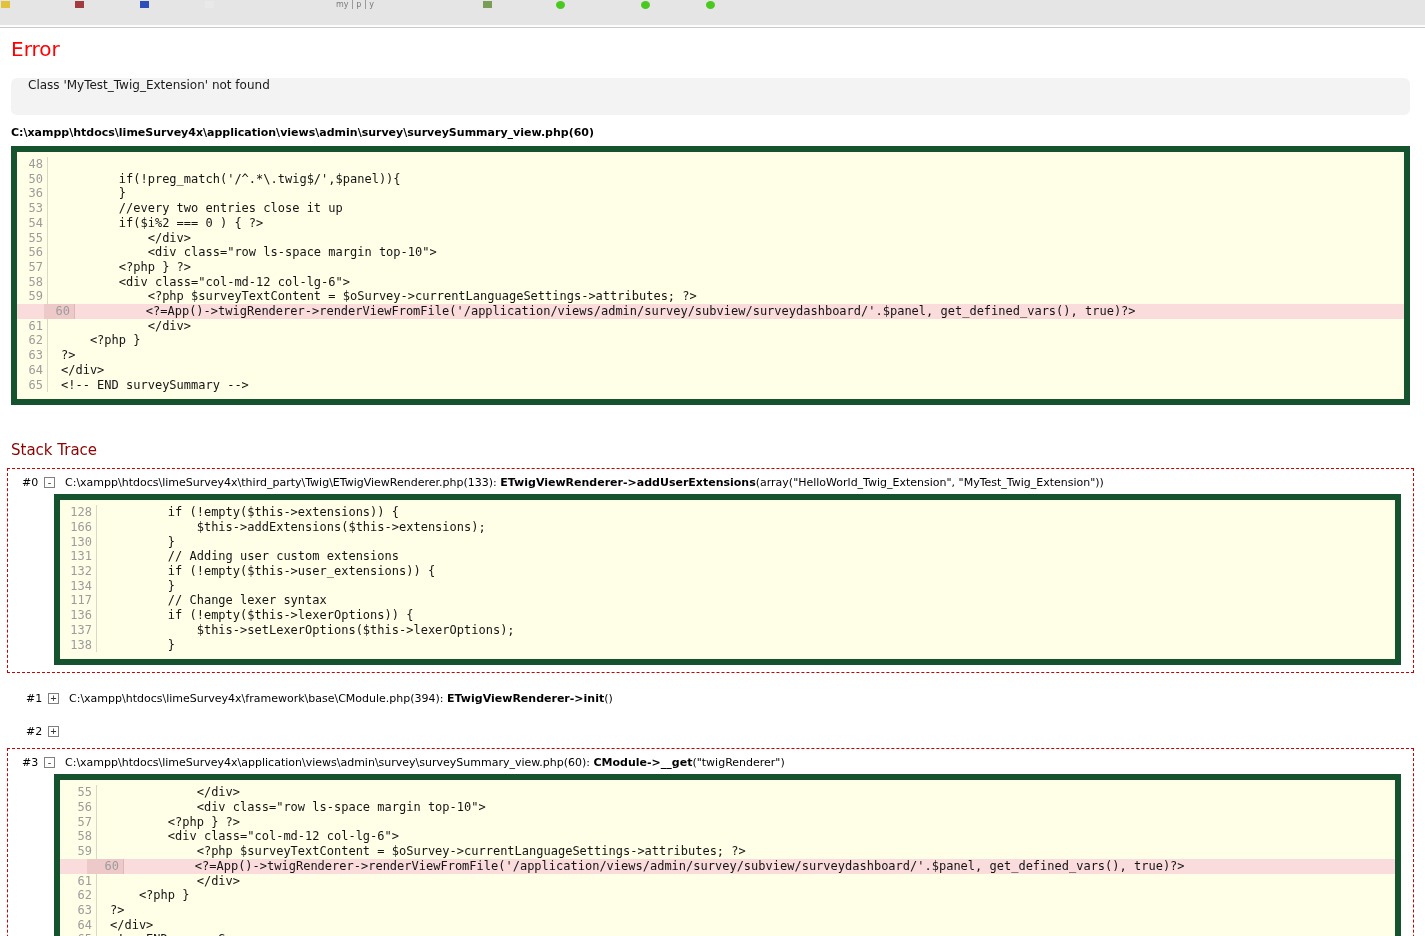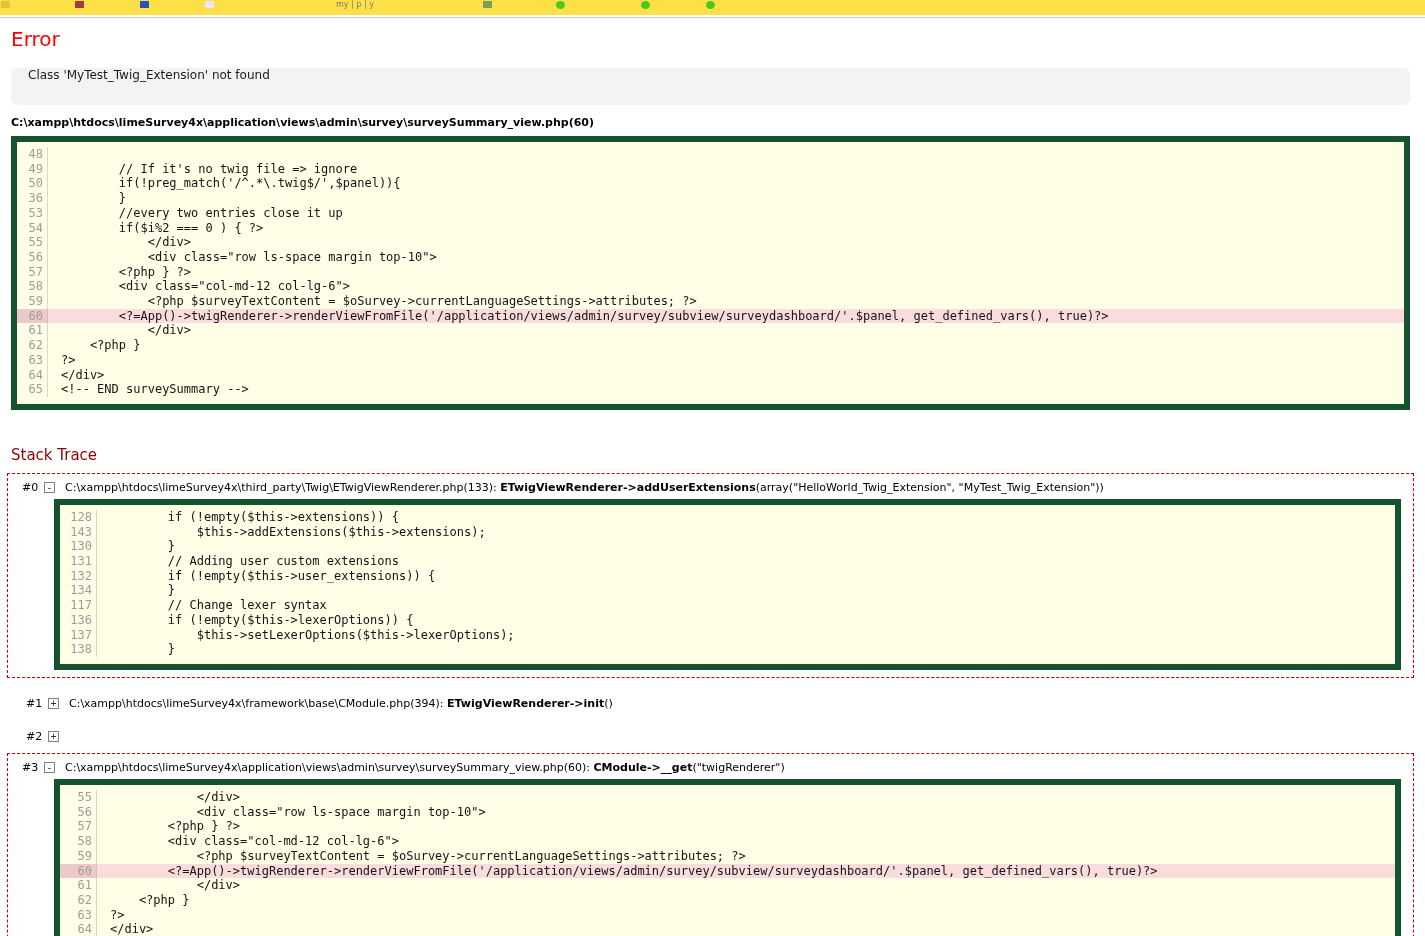--- a/index.html
+++ b/index.html
@@ -1,21 +1,21 @@
 <!DOCTYPE html>
 <html><head>
 <meta charset="utf-8">
 <style>
   html,body{margin:0;padding:0;}
   body{
     width:1425px;height:936px;overflow:hidden;background:#ffffff;
     font-family:"DejaVu Sans",sans-serif;color:#000;
   }
   
-  .browser-strip{height:15px;background:#fde047;position:relative;overflow:hidden;}
+  .browser-strip{height:25px;background:#e5e5e5;position:relative;overflow:hidden;}
   .fav{position:absolute;top:1px;width:9px;height:7px;}
   .fav.dot{border-radius:50%;height:8px;}
   .strip-text{position:absolute;top:0;font-size:8px;color:#7a7a7a;font-family:"DejaVu Sans",sans-serif;white-space:pre;}
   .chrome-gap{height:2px;background:#fdfdfd;}
   .chrome-line{height:1px;background:#c9c9c9;}
 
   
   .content{padding:0 15px 0 11px;}
   .error-title{margin:9px 0 0 0;font-size:20px;font-weight:normal;color:#ff0000;}
   .summary-box{
@@ -27,21 +27,21 @@
   
   .code-block{
     margin-top:7px;border:6px solid #14532d;background:#fffee7;
     padding:5px 0 7px 0;font-family:"DejaVu Sans Mono",monospace;
     font-size:12px;line-height:14.7px;color:#141414;overflow:hidden;
   }
   .code-line{display:flex;white-space:pre;}
   .gutter{flex:0 0 26px;text-align:right;color:#9c9c9c;border-right:1px solid #d9d9c6;padding-right:4px;}
   .src{padding-left:13px;}
   .code-line.hl{background:#fbdcdc;}
-  .code-line.hl .gutter{background:#eec9c9;border-right-color:#d9b9b9;}
+  .code-line.hl .gutter{background:#eec9c9;border-right-color:#d9b9b9;margin-left:27px;}
 
   
   .stack-title{margin:36px 0 0 0;font-size:15px;font-weight:normal;color:#8f0000;}
   .frame-box{margin:9px -4px 0 -4px;border:1px dashed #c80000;padding:0 4px 7px 4px;}
   .frame-header{padding:7px 0 0 10px;font-size:11px;color:#000;display:flex;align-items:flex-start;line-height:14px;}
   .frame-header.standalone{margin-top:12px;padding-left:15px;}
   .frame-index{flex:0 0 22px;}
   .toggle{
     flex:none;width:11px;height:11px;border:1px solid #808080;background:#fff;
     font-size:10px;line-height:9px;text-align:center;margin:1px 10px 0 0;
@@ -72,21 +72,20 @@
   <h2 class="error-title">Error</h2>
 
   <div class="summary-box">
     <span>Class 'MyTest_Twig_Extension' not found</span>
   </div>
 
   <div class="source-file">C:\xampp\htdocs\limeSurvey4x\application\views\admin\survey\surveySummary_view.php(60)</div>
 
   <div class="code-block">
       <div class="code-line"><span class="gutter">48</span><span class="src"></span></div>
-      <div class="code-line"><span class="gutter">49</span><span class="src">        // If it's no twig file =&gt; ignore</span></div>
       <div class="code-line"><span class="gutter">50</span><span class="src">        if(!preg_match('/^.*\.twig$/',$panel)){</span></div>
       <div class="code-line"><span class="gutter">36</span><span class="src">        }</span></div>
       <div class="code-line"><span class="gutter">53</span><span class="src">        //every two entries close it up</span></div>
       <div class="code-line"><span class="gutter">54</span><span class="src">        if($i%2 === 0 ) { ?&gt;</span></div>
       <div class="code-line"><span class="gutter">55</span><span class="src">            &lt;/div&gt;</span></div>
       <div class="code-line"><span class="gutter">56</span><span class="src">            &lt;div class="row ls-space margin top-10"&gt;</span></div>
       <div class="code-line"><span class="gutter">57</span><span class="src">        &lt;?php } ?&gt;</span></div>
       <div class="code-line"><span class="gutter">58</span><span class="src">        &lt;div class="col-md-12 col-lg-6"&gt;</span></div>
       <div class="code-line"><span class="gutter">59</span><span class="src">            &lt;?php $surveyTextContent = $oSurvey-&gt;currentLanguageSettings-&gt;attributes; ?&gt;</span></div>
       <div class="code-line hl"><span class="gutter">60</span><span class="src">        &lt;?=App()-&gt;twigRenderer-&gt;renderViewFromFile('/application/views/admin/survey/subview/surveydashboard/'.$panel, get_defined_vars(), true)?&gt;</span></div>
@@ -101,21 +100,21 @@
 
   <div>
       <div class="frame-box">
         <div class="frame-header">
           <span class="frame-index">#0</span>
           <span class="toggle">-</span>
           <span class="frame-text">C:\xampp\htdocs\limeSurvey4x\third_party\Twig\ETwigViewRenderer.php(133): <b>ETwigViewRenderer-&gt;addUserExtensions</b>(array("HelloWorld_Twig_Extension", "MyTest_Twig_Extension"))</span>
         </div>
         <div class="code-block">
           <div class="code-line"><span class="gutter">128</span><span class="src">        if (!empty($this-&gt;extensions)) {</span></div>
-          <div class="code-line"><span class="gutter">143</span><span class="src">            $this-&gt;addExtensions($this-&gt;extensions);</span></div>
+          <div class="code-line"><span class="gutter">166</span><span class="src">            $this-&gt;addExtensions($this-&gt;extensions);</span></div>
           <div class="code-line"><span class="gutter">130</span><span class="src">        }</span></div>
           <div class="code-line"><span class="gutter">131</span><span class="src">        // Adding user custom extensions</span></div>
           <div class="code-line"><span class="gutter">132</span><span class="src">        if (!empty($this-&gt;user_extensions)) {</span></div>
           <div class="code-line"><span class="gutter">134</span><span class="src">        }</span></div>
           <div class="code-line"><span class="gutter">117</span><span class="src">        // Change lexer syntax</span></div>
           <div class="code-line"><span class="gutter">136</span><span class="src">        if (!empty($this-&gt;lexerOptions)) {</span></div>
           <div class="code-line"><span class="gutter">137</span><span class="src">            $this-&gt;setLexerOptions($this-&gt;lexerOptions);</span></div>
           <div class="code-line"><span class="gutter">138</span><span class="src">        }</span></div>
         </div>
       </div>

